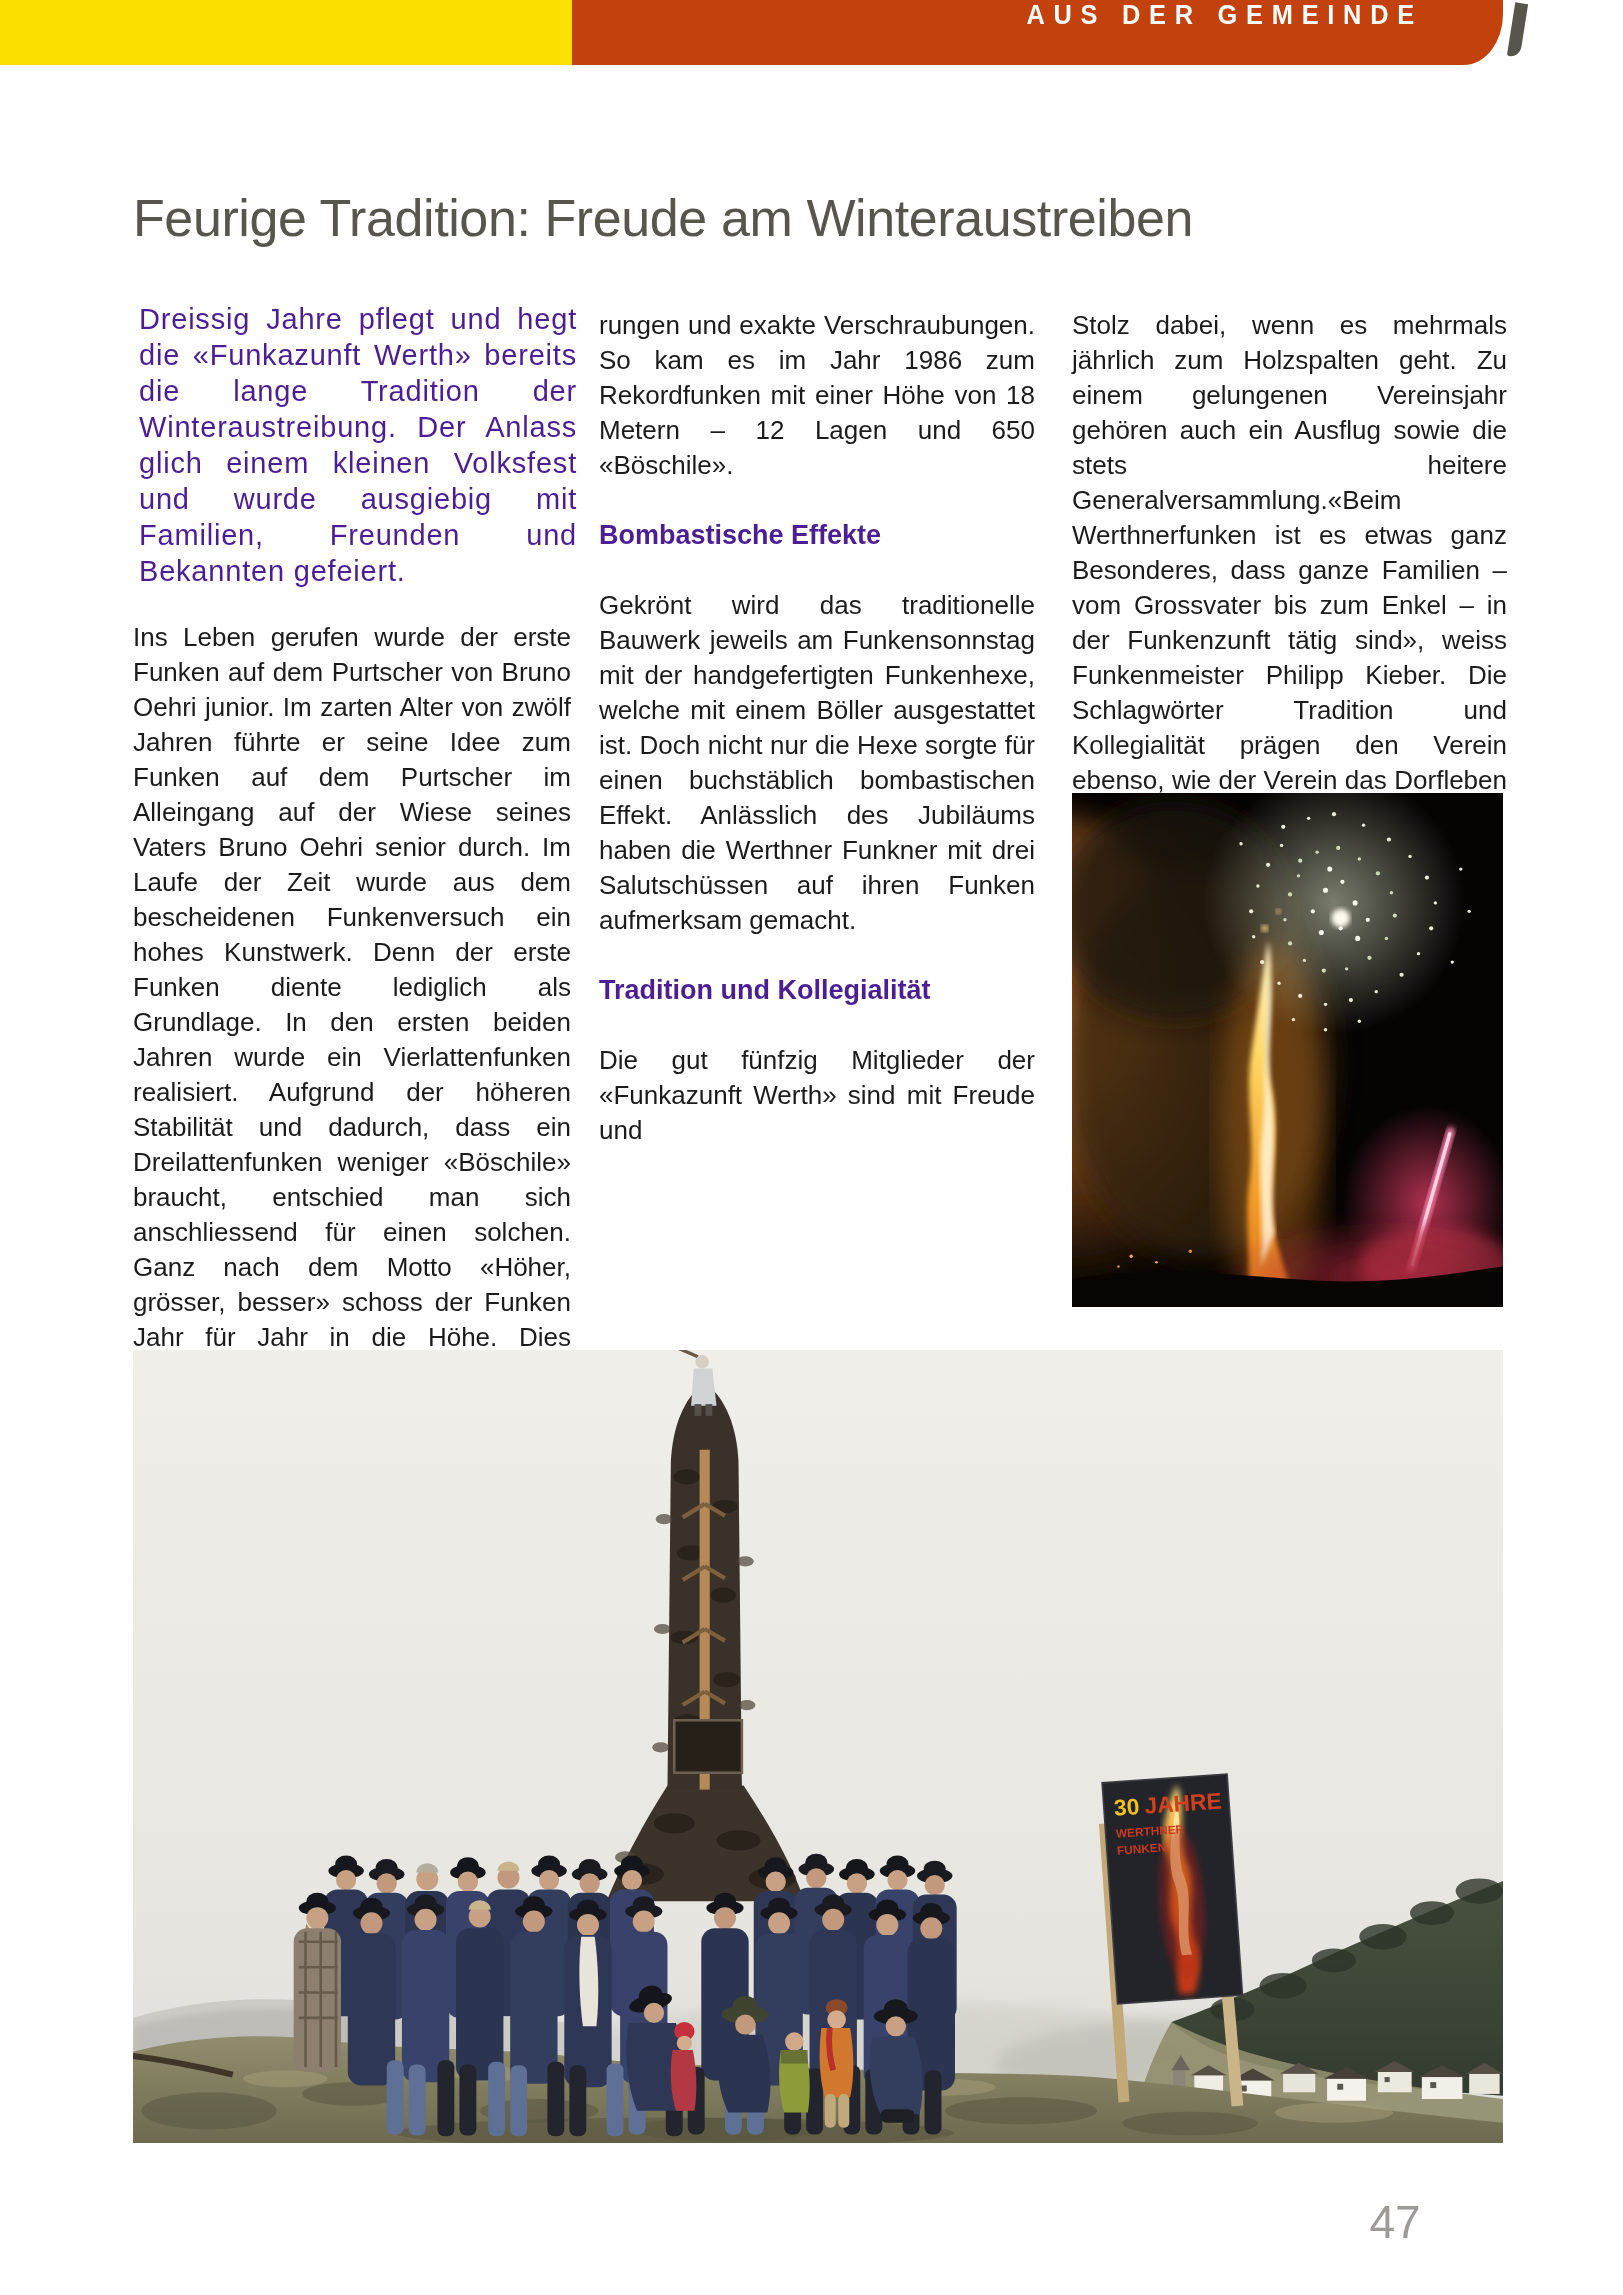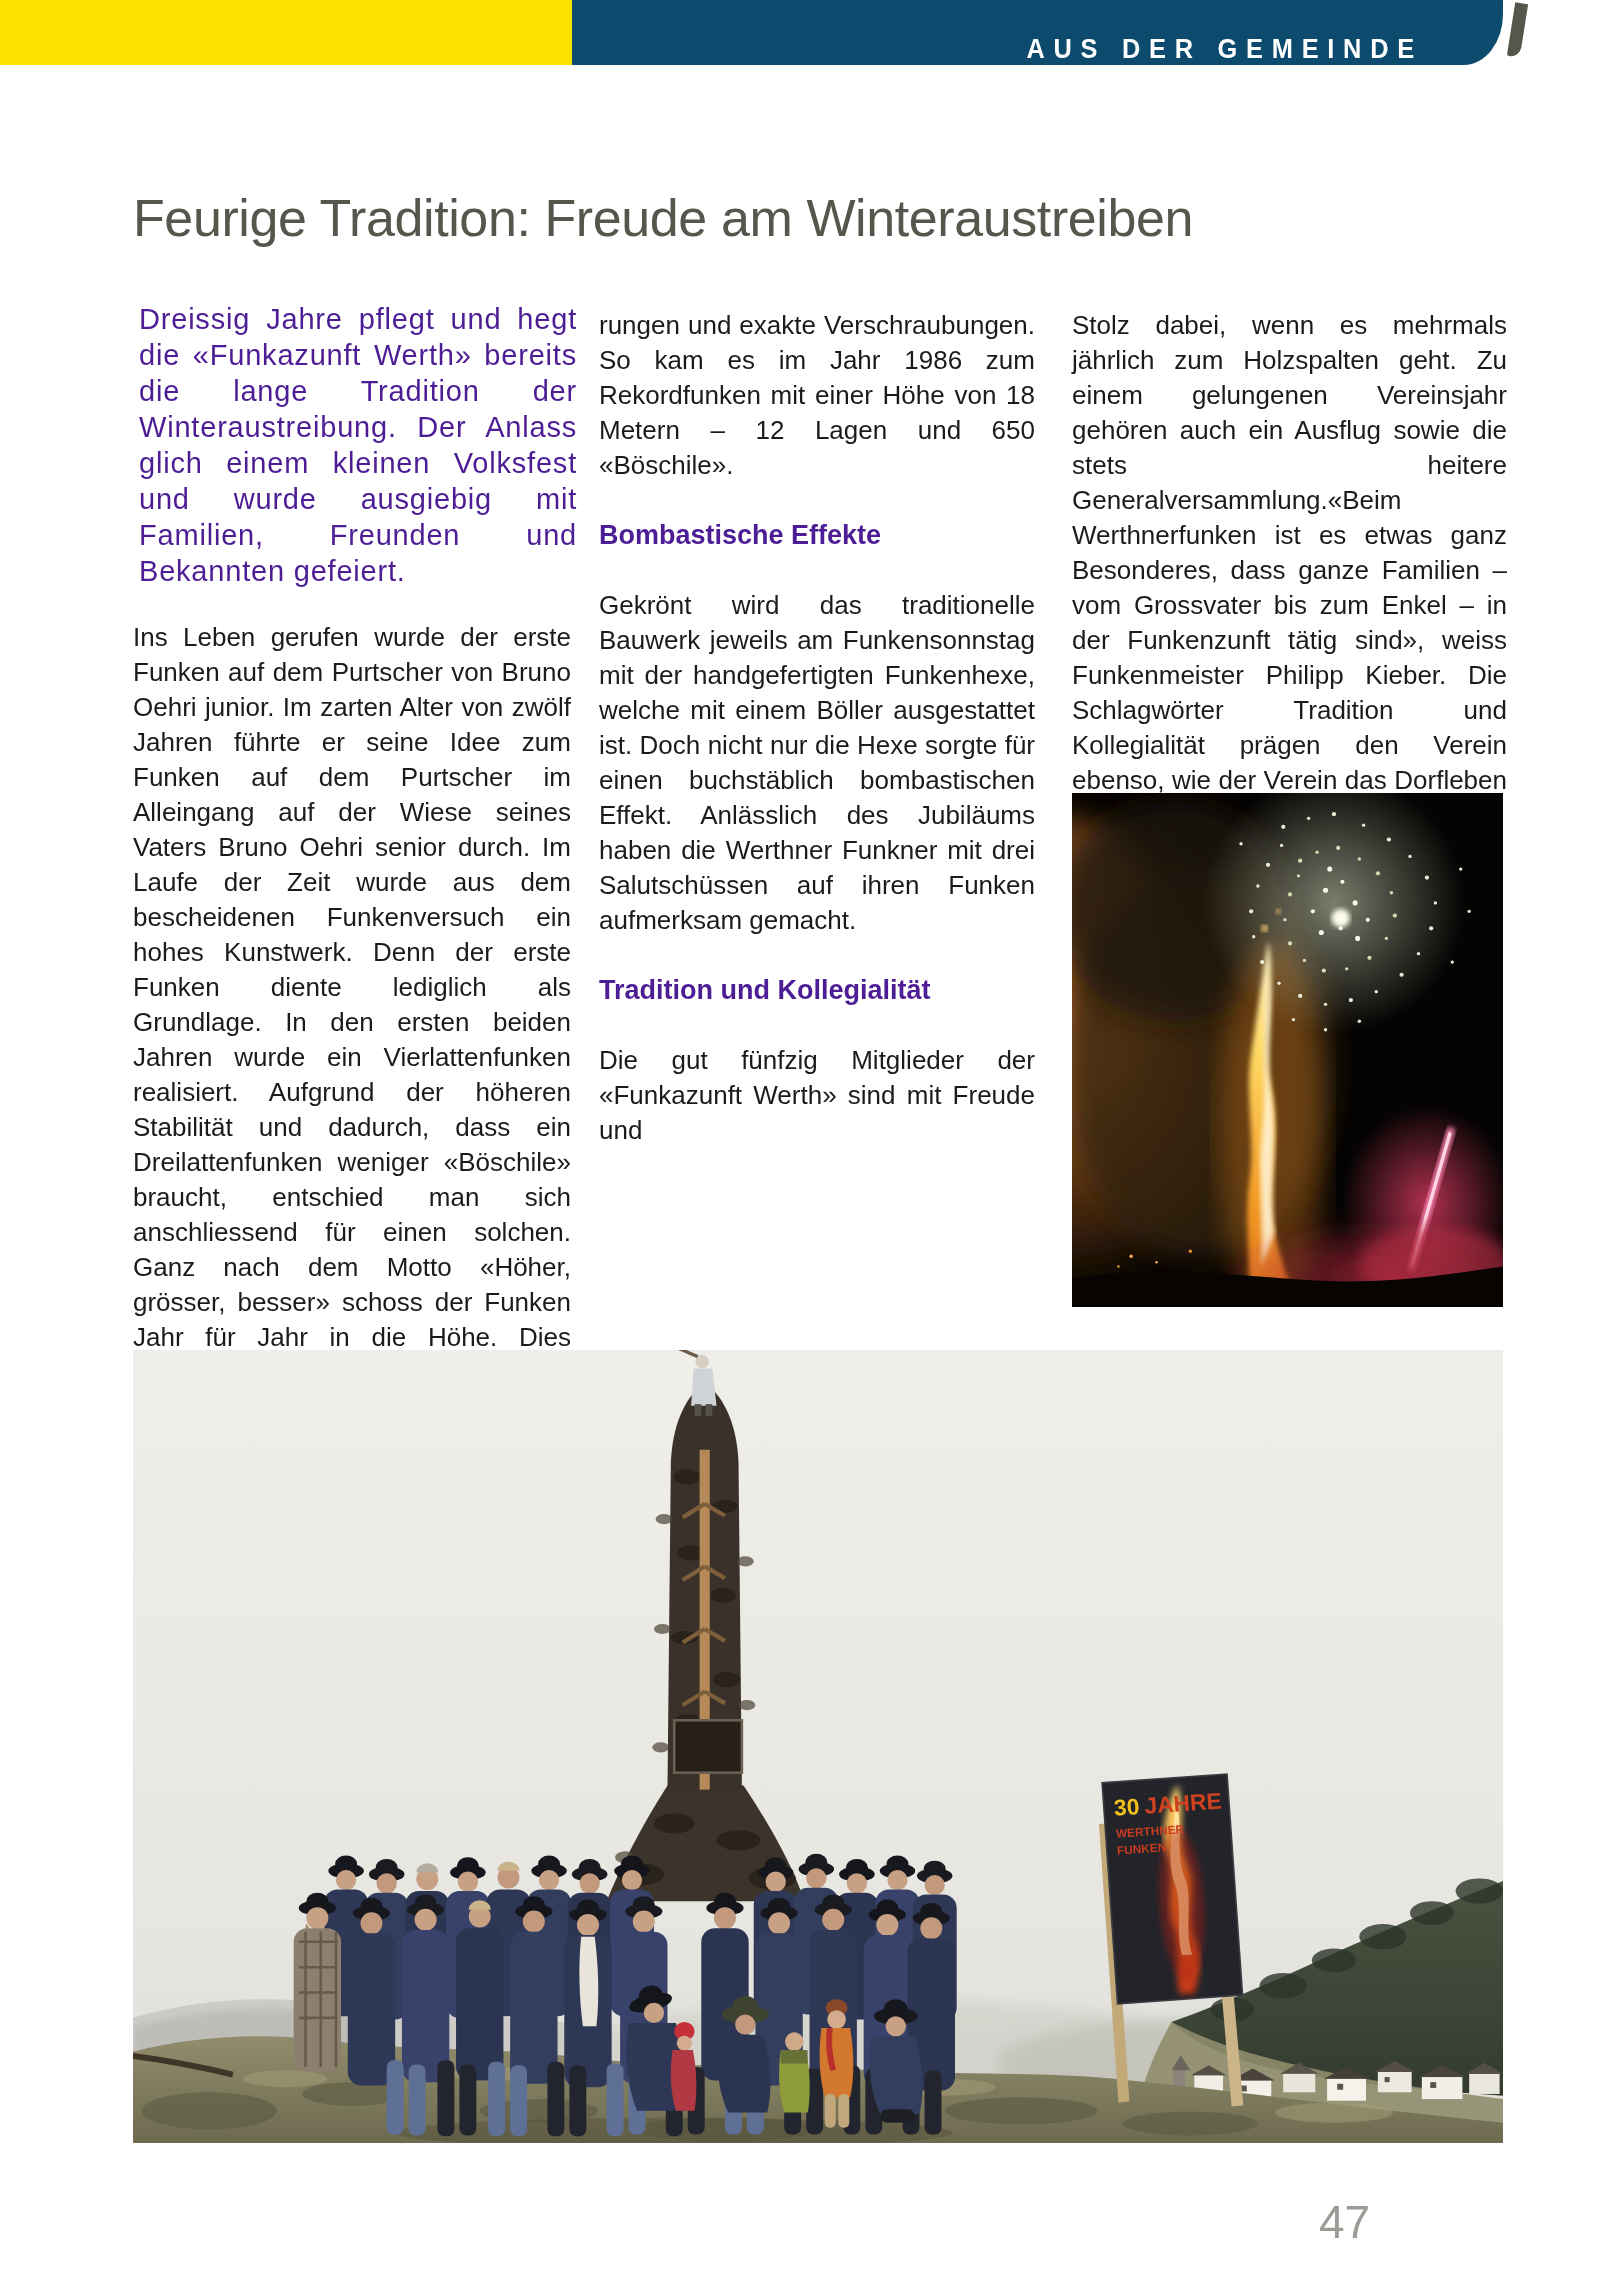--- a/index.html
+++ b/index.html
@@ -1,21 +1,21 @@
 <!DOCTYPE html>
 <html style="font-size:13.5px"><head>
 <meta charset="utf-8">
 <style>
   html,body{margin:0;padding:0;background:#ffffff;}
   .page{position:relative;width:1623px;height:2295px;background:#ffffff;overflow:hidden;
         font-family:"Liberation Sans", sans-serif;}
   
   .bar-yellow{position:absolute;left:0;top:0;width:572px;height:65px;background:#fbe100;}
-  .bar-gray{position:absolute;left:572px;top:0;width:931px;height:65px;background:#0c4a6e;
-            border-bottom-right-radius:39px 51px;display:flex;align-items:flex-end;justify-content:flex-end;}
+  .bar-gray{position:absolute;left:572px;top:0;width:931px;height:65px;background:#c2410c;
+            border-bottom-right-radius:39px 51px;display:flex;align-items:flex-start;justify-content:flex-end;}
   .bar-tail{position:absolute;left:1511px;top:3.4px;width:12.7px;height:54px;background:#57564c;
             border-radius:0 0 15px 3.4px;transform:rotate(9deg);}
   .tab-label{color:#ffffff;font-weight:bold;font-size:27px;letter-spacing:9.3px;
              padding-right:85px;white-space:nowrap;transform:scaleX(.94);transform-origin:right center;}
   
   .title{position:absolute;left:133px;top:188px;width:1370px;color:#57564c;font-size:52px;
          letter-spacing:-0.4px;white-space:nowrap;}
   .title b{font-weight:normal;}
   
   .intro{position:absolute;left:139px;top:301px;width:438px;color:#4c1d95;font-size:29px;
@@ -25,21 +25,21 @@
   .col p{margin:0 0 35px 0;}
   .col h3{margin:0 0 35px 0;font-size:27px;line-height:35px;font-weight:bold;color:#4c1d95;text-align:left;}
   .col1{left:133px;top:620px;width:438px;}
   .col2{left:599px;top:308px;width:436px;}
   .col3{left:1072px;top:308px;width:435px;}
   
   .fire-photo{position:absolute;left:1072px;top:793px;width:431px;height:514px;background:#060403;}
   .group-photo{position:absolute;left:133px;top:1350px;width:1370px;height:793px;background:#e9e8e3;}
   .fire-photo svg,.group-photo svg{display:block;width:100%;height:100%;}
   
-  .page-number{position:absolute;left:1319px;top:2195px;width:152px;text-align:left;
+  .page-number{position:absolute;left:1319px;top:2195px;width:152px;text-align:center;
                font-size:46px;color:#9c9b96;}
 </style>
 </head>
 <body>
 
 <div class="page">
 
   <div class="bar-yellow"></div>
   <div class="bar-gray">
     <span class="tab-label">AUS DER GEMEINDE</span>

